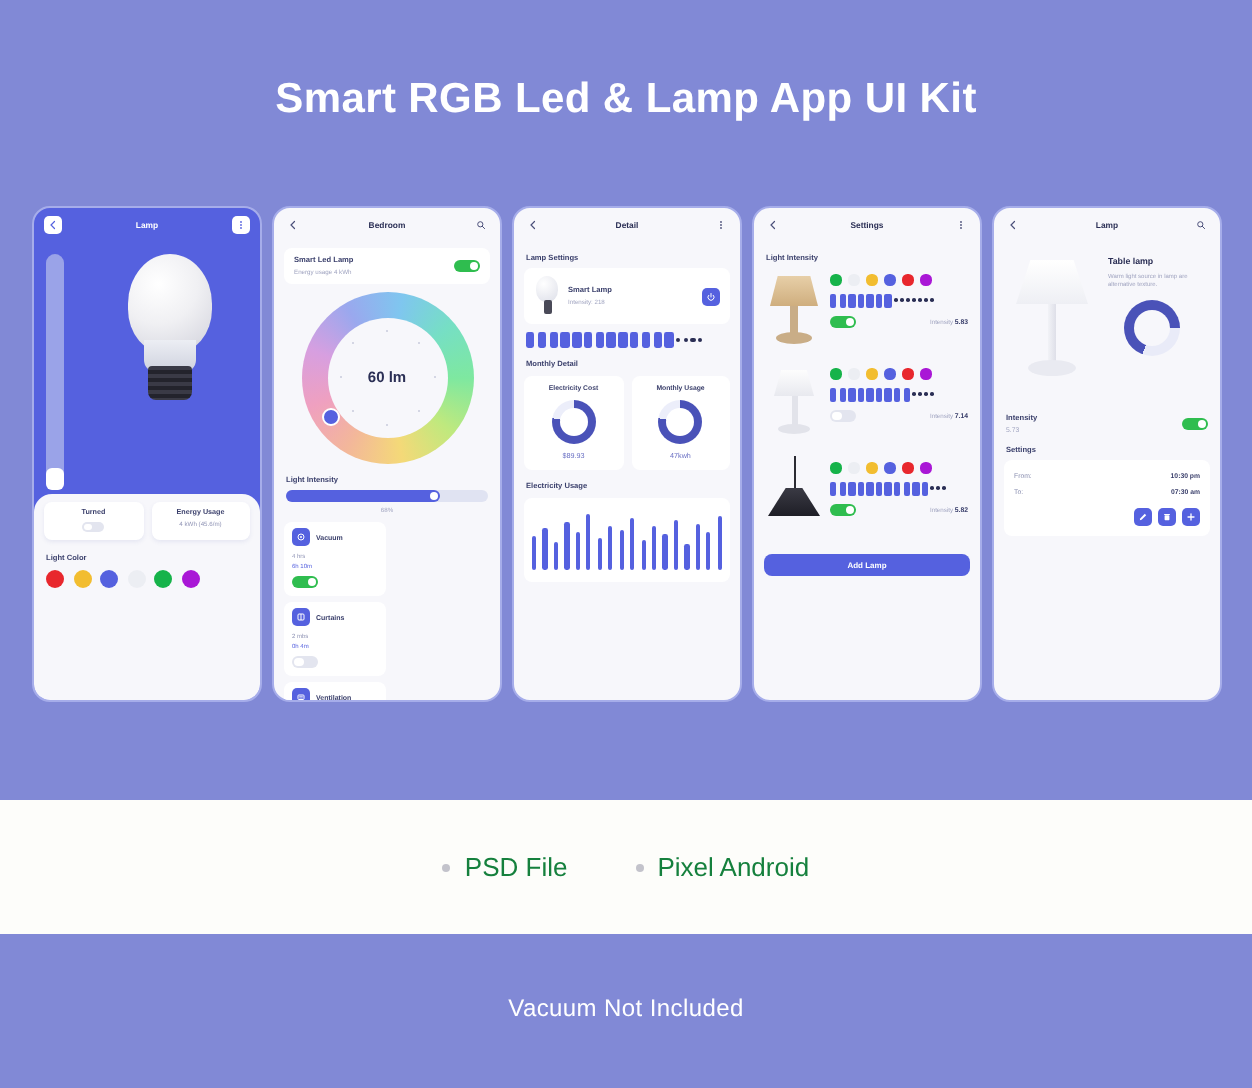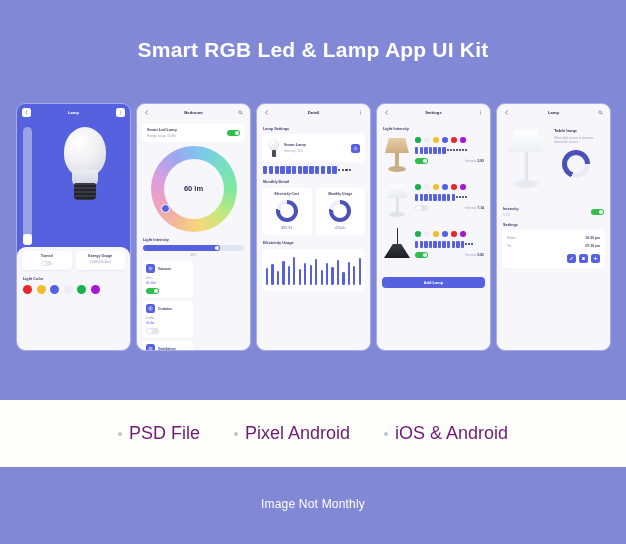--- a/index.html
+++ b/index.html
@@ -305,21 +305,21 @@
   .act svg { width:5px; height:5px; fill:#ffffff; }
 
   
   .feature-band {
     position:absolute; left:0; top:400px; width:626px; height:67px;
     background:#fdfdfa;
     display:flex; align-items:center; justify-content:center; gap:34px;
   }
   .feature {
     display:flex; align-items:center; gap:7px;
-    font-size:18px; color:#701a75;
+    font-size:13px; color:#15803d;
   }
   .feature-dot { width:4px; height:4px; border-radius:50%; background:#c3c3cb; }
   .notice {
     position:absolute; left:0; top:487px; width:626px; height:34px;
     display:flex; align-items:center; justify-content:center;
     color:#ffffff; font-size:12px; letter-spacing:.2px;
   }
 </style>
 </head>
 <body>
@@ -771,19 +771,15 @@
 
 <div class="feature-band">
   <div class="feature">
     <span class="feature-dot"></span>
     <span>PSD File</span>
   </div>
   <div class="feature">
     <span class="feature-dot"></span>
     <span>Pixel Android</span>
   </div>
-  <div class="feature">
-    <span class="feature-dot"></span>
-    <span>iOS &amp; Android</span>
-  </div>
 </div>
 
-<div class="notice">Image Not Monthly</div>
+<div class="notice">Vacuum Not Included</div>
 
 </body></html>

